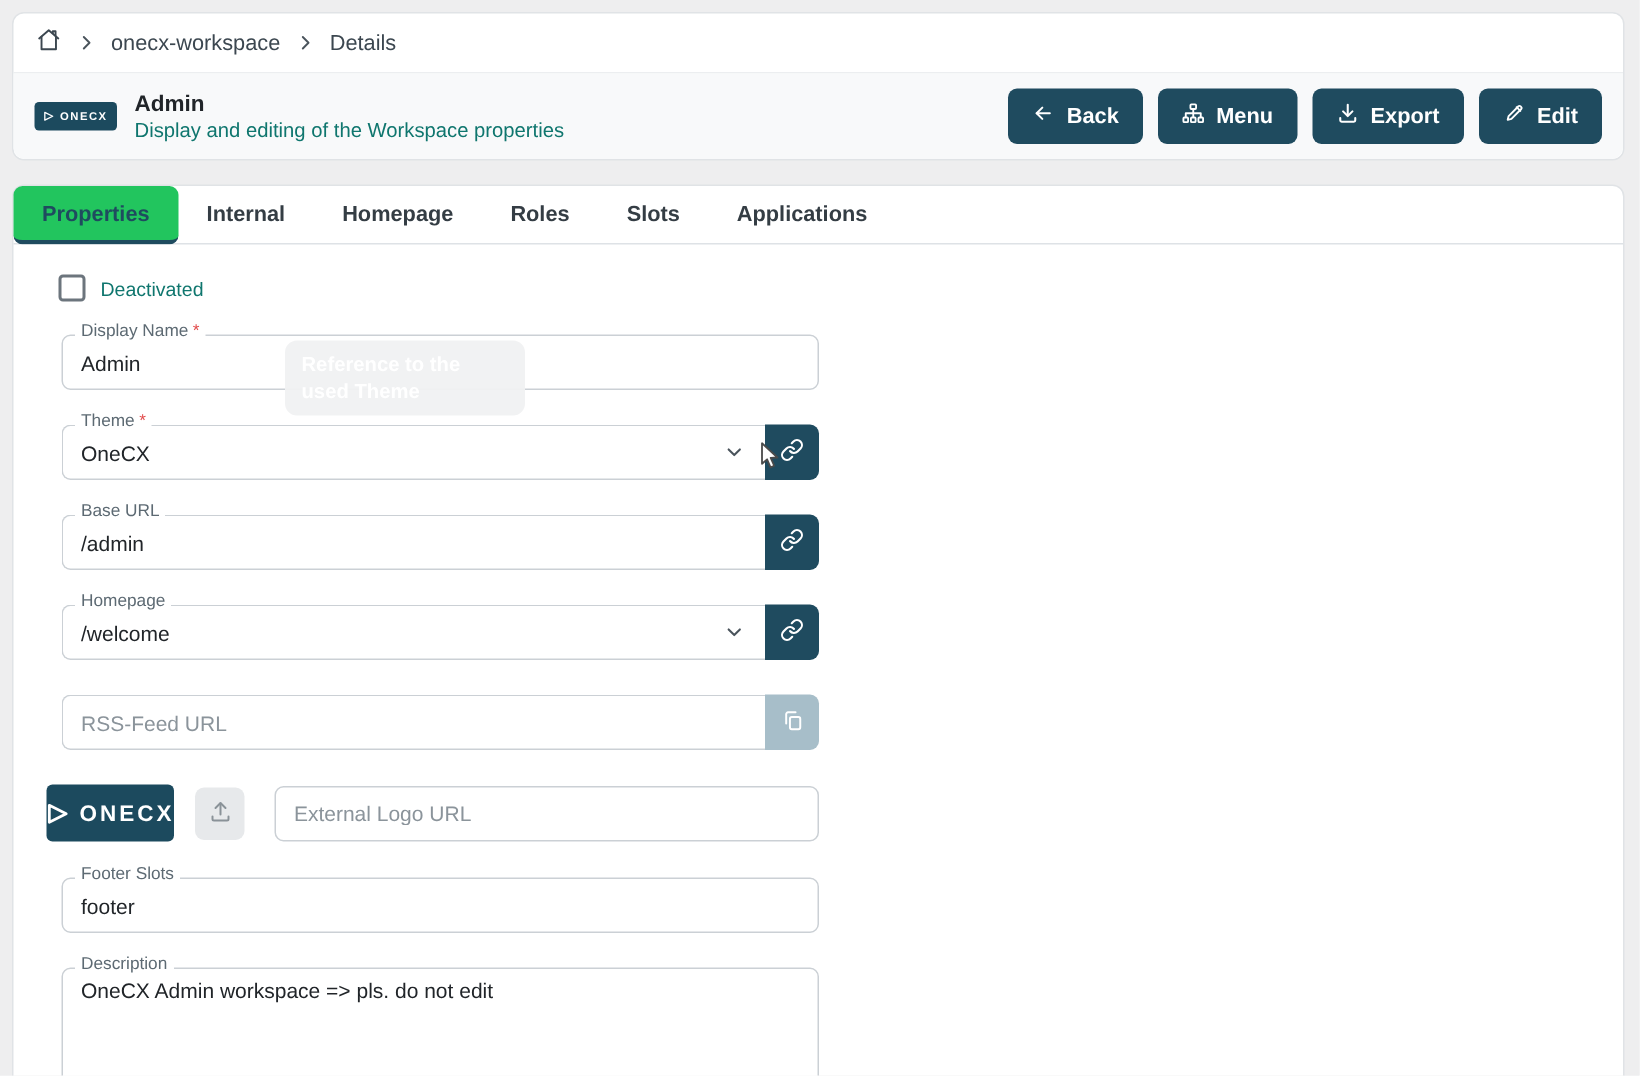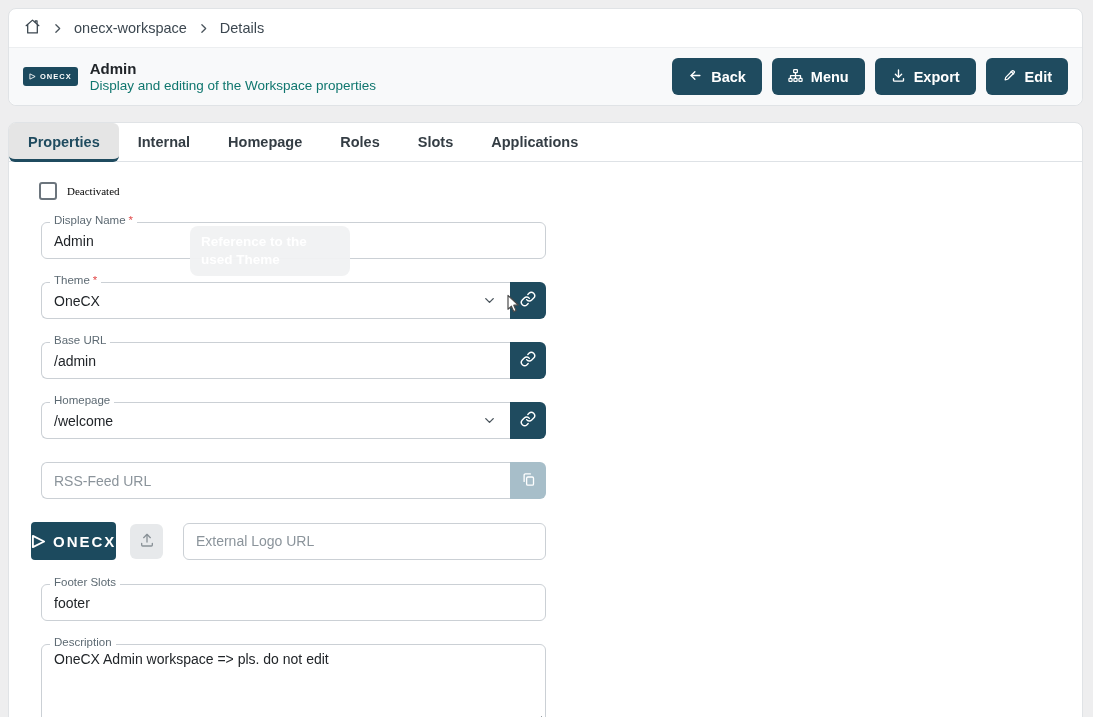--- a/index.html
+++ b/index.html
@@ -31,28 +31,28 @@
   .hdr-actions { display:flex; gap:10px; }
   .btn { display:flex; align-items:center; gap:8px; background:#1f4b5f; color:#fff;
     border:none; border-radius:6px; height:37px; padding:0 16px; font-size:14.5px;
     font-weight:600; font-family:inherit; cursor:pointer; }
   .btn svg { flex:0 0 auto; }
 
   
   .tabbar { display:flex; border-bottom:1px solid #dee2e6; }
   .tab { padding:11px 19px 9px; font-size:14.5px; font-weight:600; color:#343d44;
     border-bottom:3px solid transparent; margin-bottom:-1px; cursor:pointer; }
-  .tab.active { background:#e5e5e5; color:#1f4b5f; border-bottom-color:#1f4b5f;border-radius:6px; }
+  .tab.active { background:#22c55e; color:#1f4b5f; border-bottom-color:#1f4b5f;border-radius:6px; }
 
   
   .content { position:relative; padding:12px 0 0 22px; }
   .checkbox-row { display:flex; align-items:center; gap:10px; margin:8px 0 22px 8px; }
   .checkbox { width:18px; height:18px; border:2px solid #6c757d; border-radius:3px;
     background:#fff; cursor:pointer; }
-  .checkbox-label { font-size:11px; color:#000000;font-family:Liberation Serif, serif; }
+  .checkbox-label { font-size:13px; color:#0f766e; }
 
   .form { width:515px; }
   .frow { display:flex; position:relative; margin-bottom:23px;padding-left:10px; }
   .input-wrap { position:relative; flex:1; }
   .float-label { position:absolute; top:-8px; left:9px; background:#fff; padding:0 4px;
     font-size:11.5px; color:#5d6a73; z-index:2; line-height:1.2; white-space:nowrap; }
   .req { color:#e24c4c; margin-left:3px; }
   input.ctl, textarea.ctl { width:100%; height:37px; border:1px solid #cbd0d5;
     border-radius:6px; padding:6px 12px; font-size:14px; color:#212529;
     font-family:inherit; background:#fff; outline:none; }

